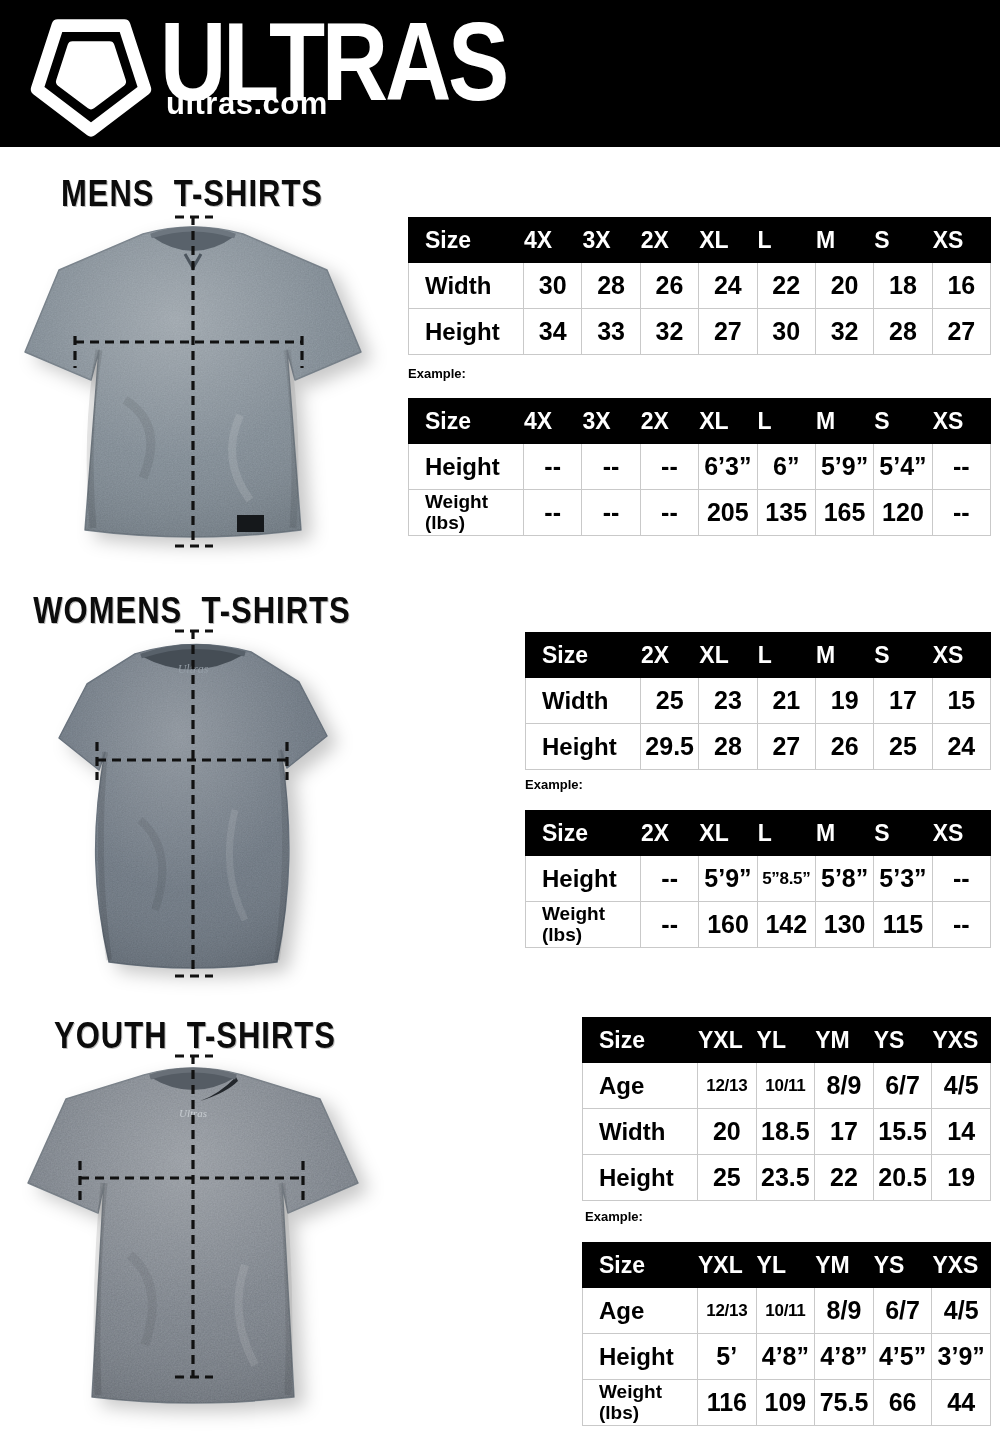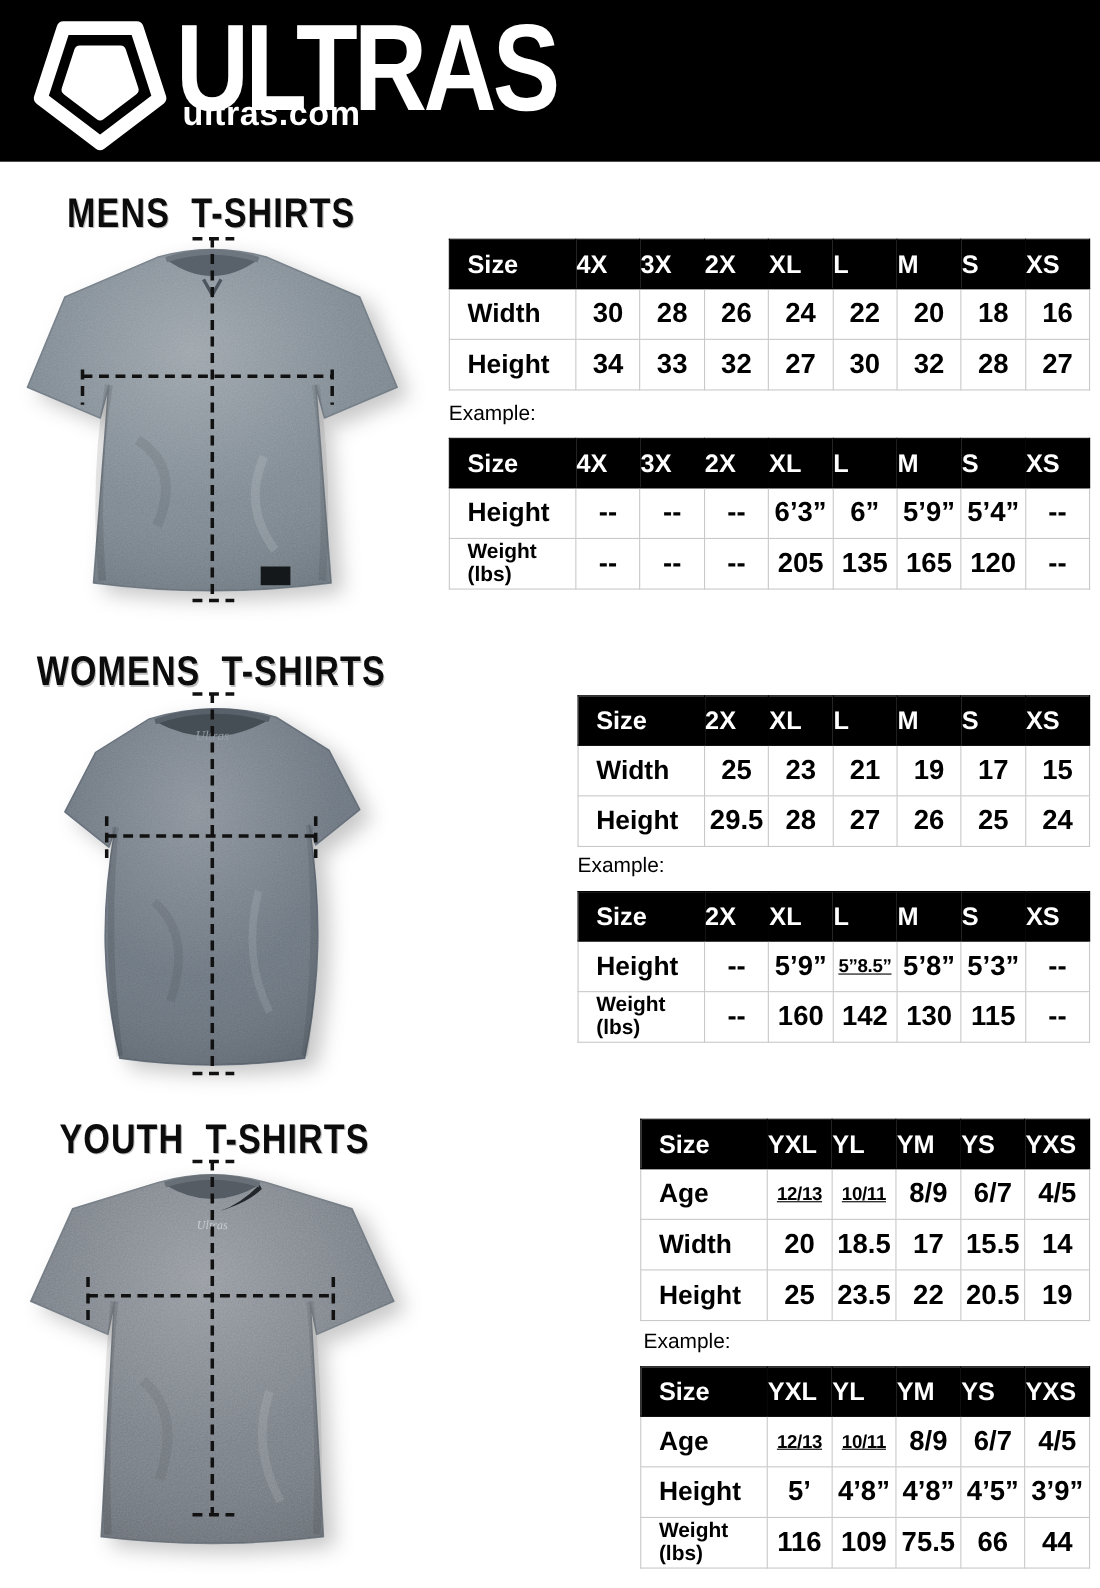--- a/index.html
+++ b/index.html
@@ -31,23 +31,23 @@
 
   
   table.tbl { position:absolute; border-collapse:collapse; table-layout:fixed; background:#fff; }
   .tbl th { background:#000; color:#fff; font-size:23px; font-weight:bold; text-align:left;
             height:45px; border:1px solid #000; }
   .tbl td { border:1px solid #c9c9c9; font-size:25px; font-weight:bold; color:#000;
             text-align:center; height:46px; background:#fff; }
   .tbl th.lbl, .tbl td.lbl { text-align:left; padding-left:16px;margin-top:32px; }
   .tbl td.lbl { font-size:24px; white-space:pre-line; line-height:1.08; }
   .tbl td.lbl.two { font-size:19px; }
-  .tbl td.sm { font-size:17px; letter-spacing:-0.3px;text-decoration:underline; }
-
-  .example { position:absolute; font-size:19px; font-weight:normal; color:#000; }
+  .tbl td.sm { font-size:17px; letter-spacing:-0.3px; }
+
+  .example { position:absolute; font-size:13px; font-weight:bold; color:#000; }
 
   .tb-mens1  { left:408px; top:217px; width:583px; }
   .ex-mens   { left:408px; top:366px; }
   .tb-mens2  { left:408px; top:398px; width:583px; }
 
   .tb-wom1   { left:525px; top:632px; width:466px; }
   .ex-wom    { left:525px; top:777px; }
   .tb-wom2   { left:525px; top:810px; width:466px; }
 
   .tb-you1   { left:582px; top:1017px; width:409px; }

